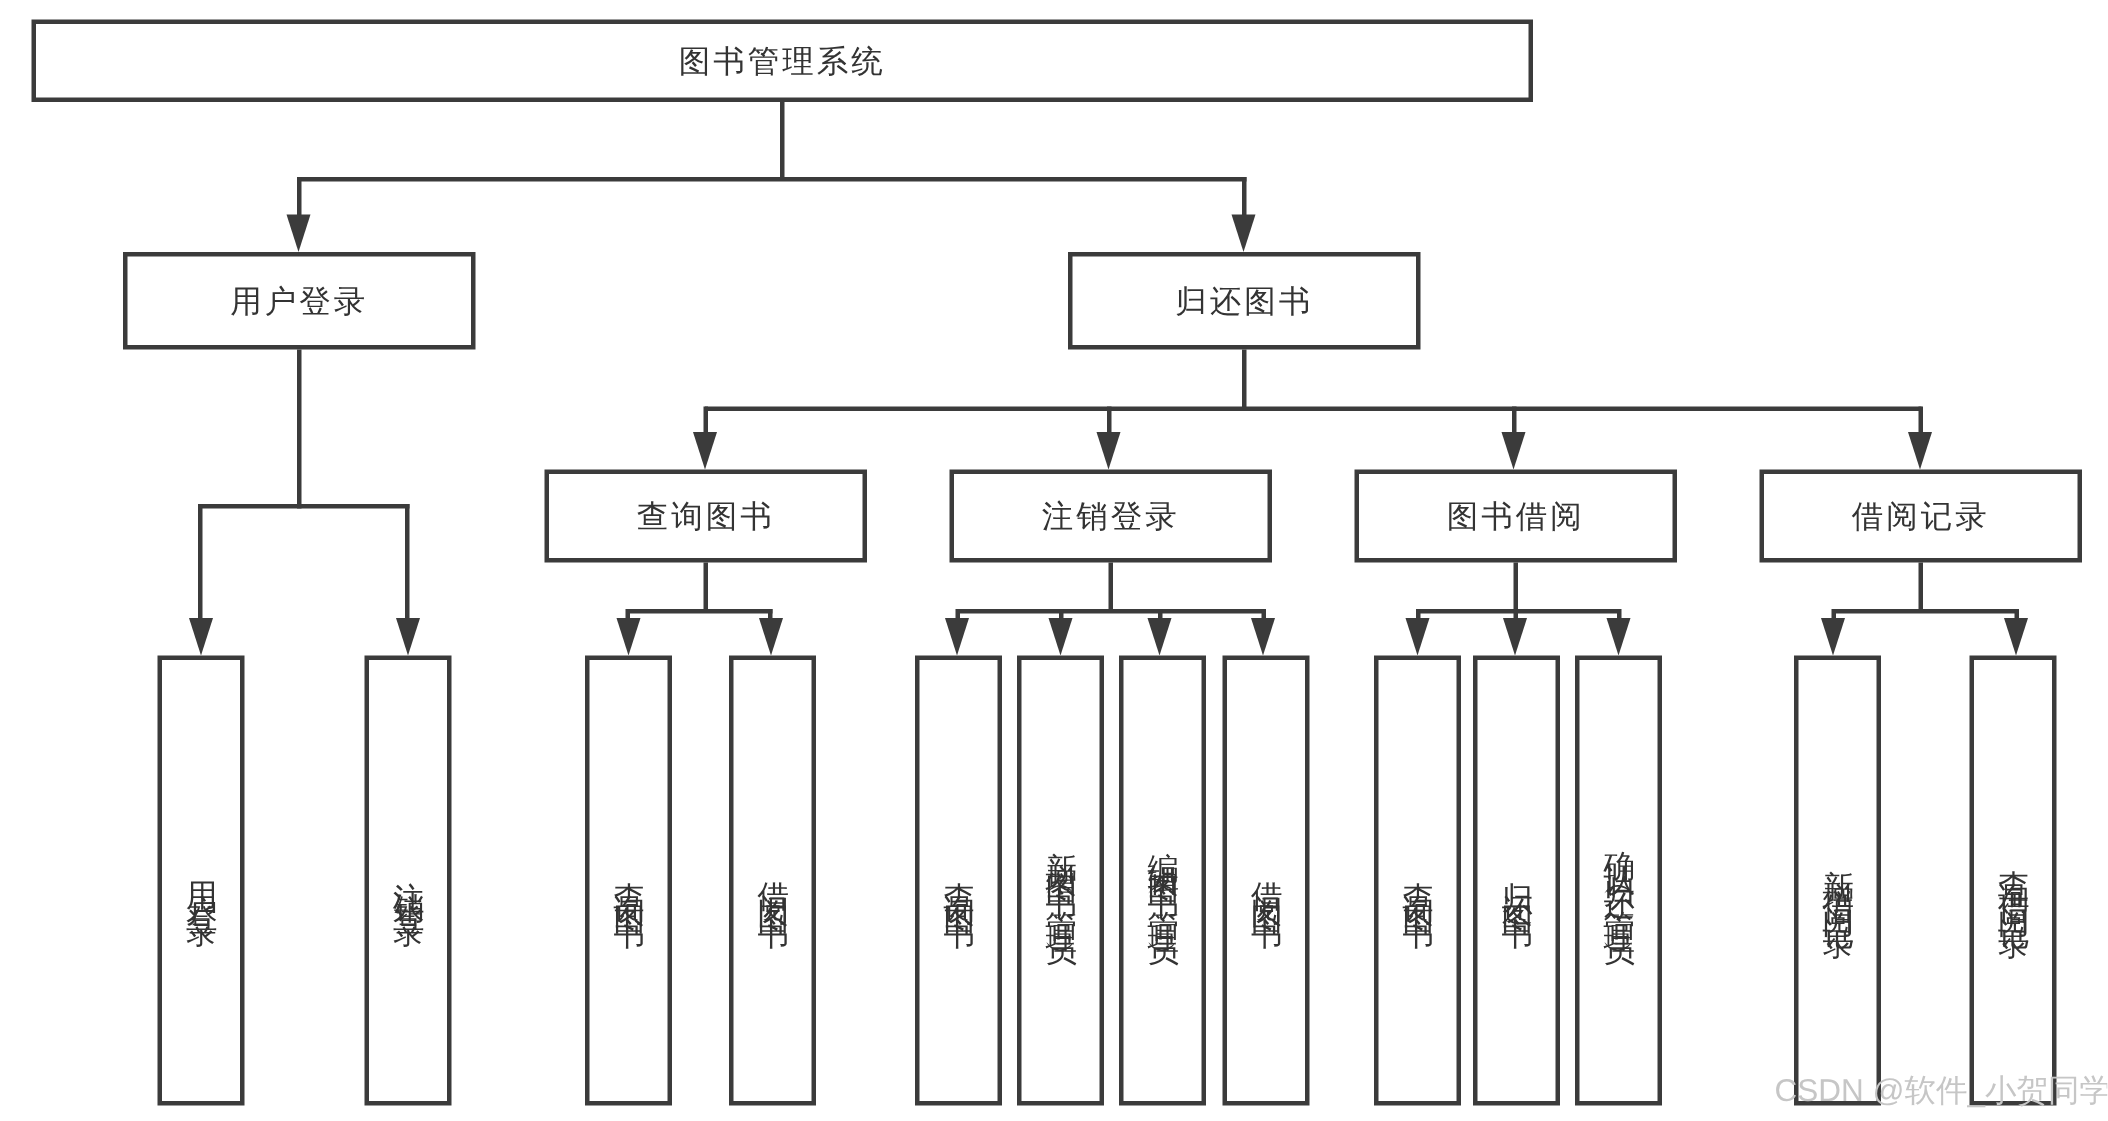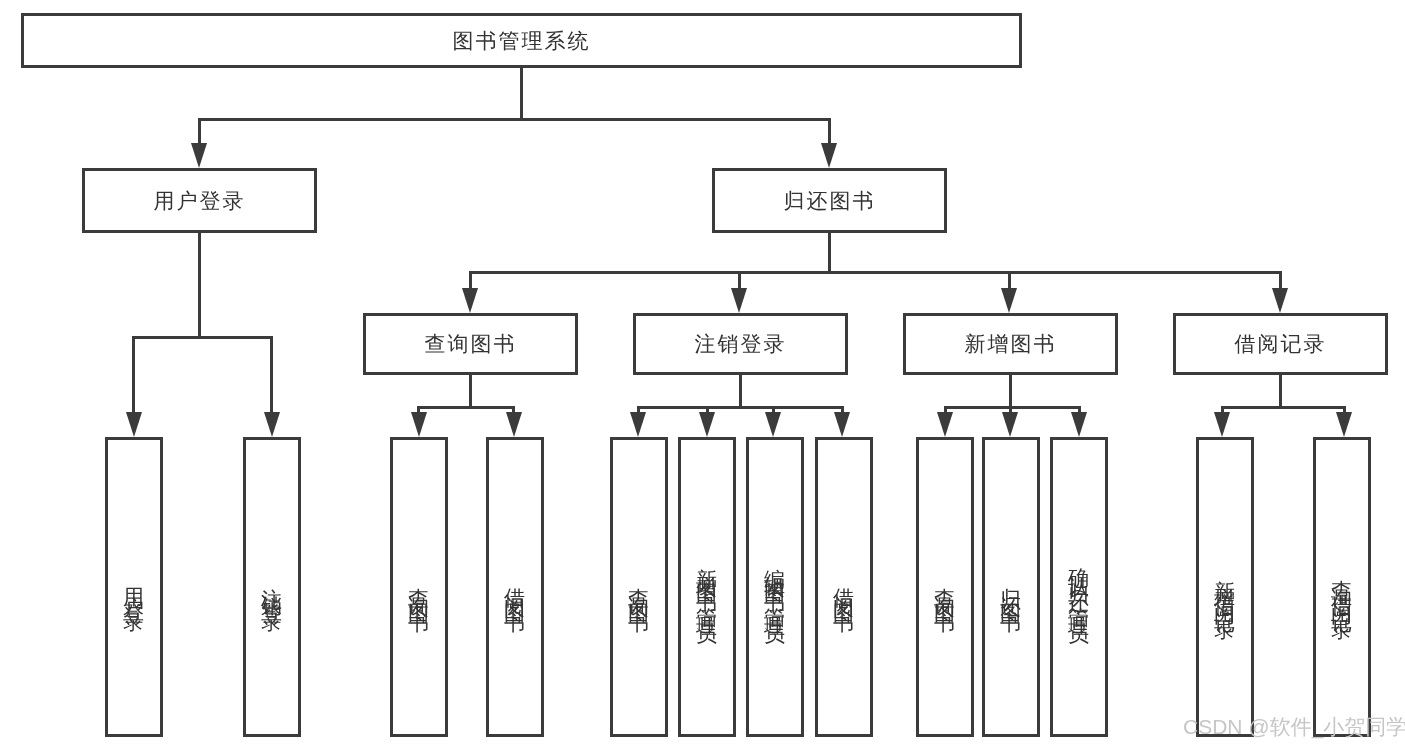--- a/index.html
+++ b/index.html
@@ -74,21 +74,21 @@
   <div class="arrow" style="left:1001px; top:288px;"></div>
   <div class="arrow" style="left:1272px; top:288px;"></div>
 
   <div class="box" style="left:363px; top:313px; width:215px; height:62px;">
     <span class="hlabel">查询图书</span>
   </div>
   <div class="box" style="left:633px; top:313px; width:215px; height:62px;">
     <span class="hlabel">注销登录</span>
   </div>
   <div class="box" style="left:903px; top:313px; width:215px; height:62px;">
-    <span class="hlabel">新增图书</span>
+    <span class="hlabel">图书借阅</span>
   </div>
   <div class="box" style="left:1173px; top:313px; width:215px; height:62px;">
     <span class="hlabel">借阅记录</span>
   </div>
 
   <div class="vline" style="left:469px; top:375px; height:33px;"></div>
   <div class="hline" style="left:419px; top:406px; width:96px;"></div>
   <div class="shaft" style="left:417px; top:406px; height:9px;"></div>
   <div class="shaft" style="left:512px; top:406px; height:9px;"></div>
   <div class="arrow" style="left:411px; top:412px;"></div>

